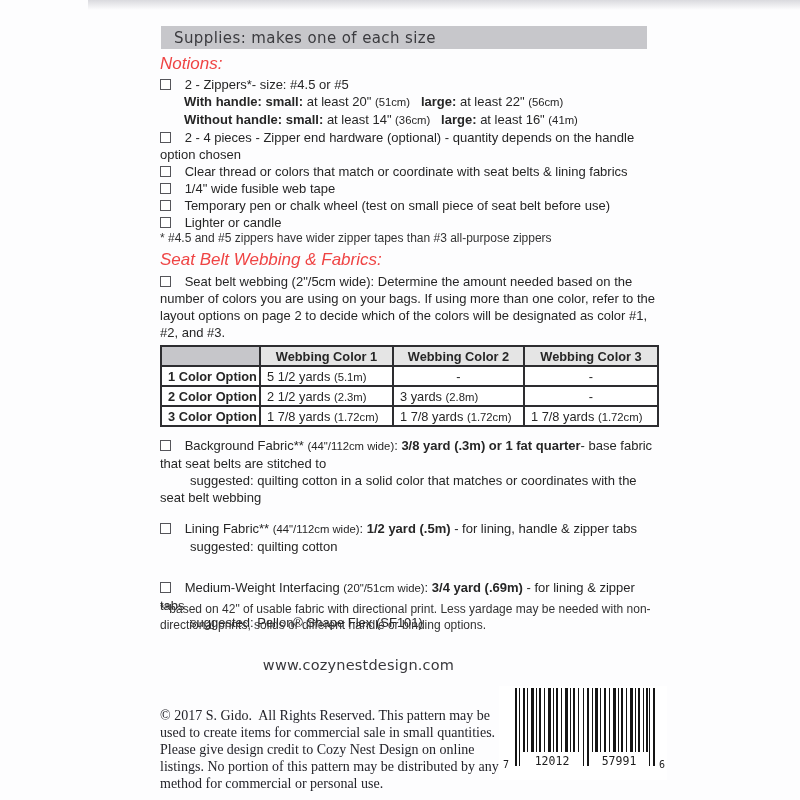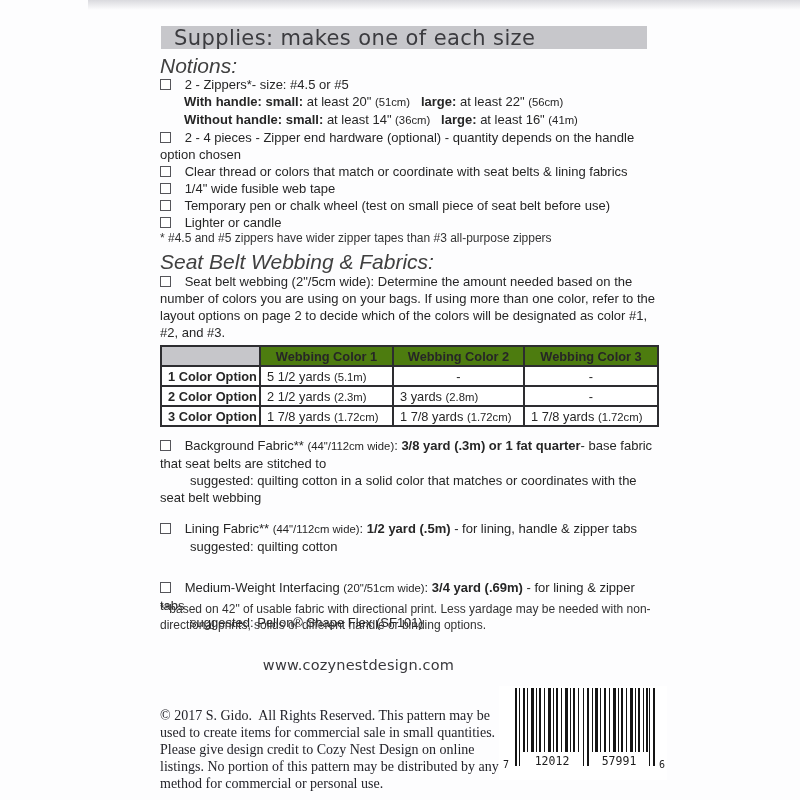--- a/index.html
+++ b/index.html
@@ -14,27 +14,27 @@
     position:absolute; top:0; left:88px; width:712px; height:10px;
     background:linear-gradient(180deg, rgba(188,188,196,.55), rgba(253,253,254,0));
   }
   
   .header-bar {
     position:absolute; left:161px; top:26px; width:486px; height:23px;
     background:#c7c7cb; display:flex; align-items:center;
   }
   .header-bar .hb-text {
     font-family:"DejaVu Sans", sans-serif;
-    font-size:21px; letter-spacing:.4px; color:#3b3b3f; padding-left:13px;
+    font-size:15px; letter-spacing:.4px; color:#3b3b3f; padding-left:13px;
     white-space:nowrap;
   }
   
   .sec { position:absolute; left:160px; width:499px; }
   .heading-italic {
-    font-style:italic; font-size:21px; color:#404040;
+    font-style:italic; font-size:17px; color:#ef4444;
   }
   p.item, p.sub, p.sugg, p.note { margin:0; font-size:13px; line-height:17px; }
   p.sub  { padding-left:24px; }
   p.sugg { text-indent:30px; }
   .cb {
     display:inline-block; width:9px; height:9px;
     border:1.5px solid #55555a; background:#fff;
     margin-right:10px; vertical-align:-1px;
   }
   .b  { font-weight:bold; }
@@ -43,21 +43,21 @@
   p.note { font-size:12px; line-height:15.5px; color:#333; }
   
   table.yardage {
     border-collapse:collapse; width:497px;
     font-size:12.8px; table-layout:fixed;
   }
   table.yardage th, table.yardage td {
     border:2px solid #2d2d30; padding:0 6px; height:18px;
     overflow:hidden; white-space:nowrap;
   }
-  table.yardage thead th { background:#4d7c0f; text-align:center; font-weight:bold; }
+  table.yardage thead th { background:#e5e5e5; text-align:center; font-weight:bold; }
   table.yardage th.corner { background:#c6c6ca; width:97px; }
   table.yardage tbody th { text-align:left; font-weight:bold; background:#fff; }
   table.yardage td { background:#fff; text-align:left; }
   table.yardage td.dash { text-align:center; }
   
   .footer-center {
     position:absolute; left:160px; top:657px; width:397px; text-align:center;
     font-family:"DejaVu Sans", sans-serif; font-size:14.5px; line-height:17px;
     color:#39393d; letter-spacing:.2px;
   }

